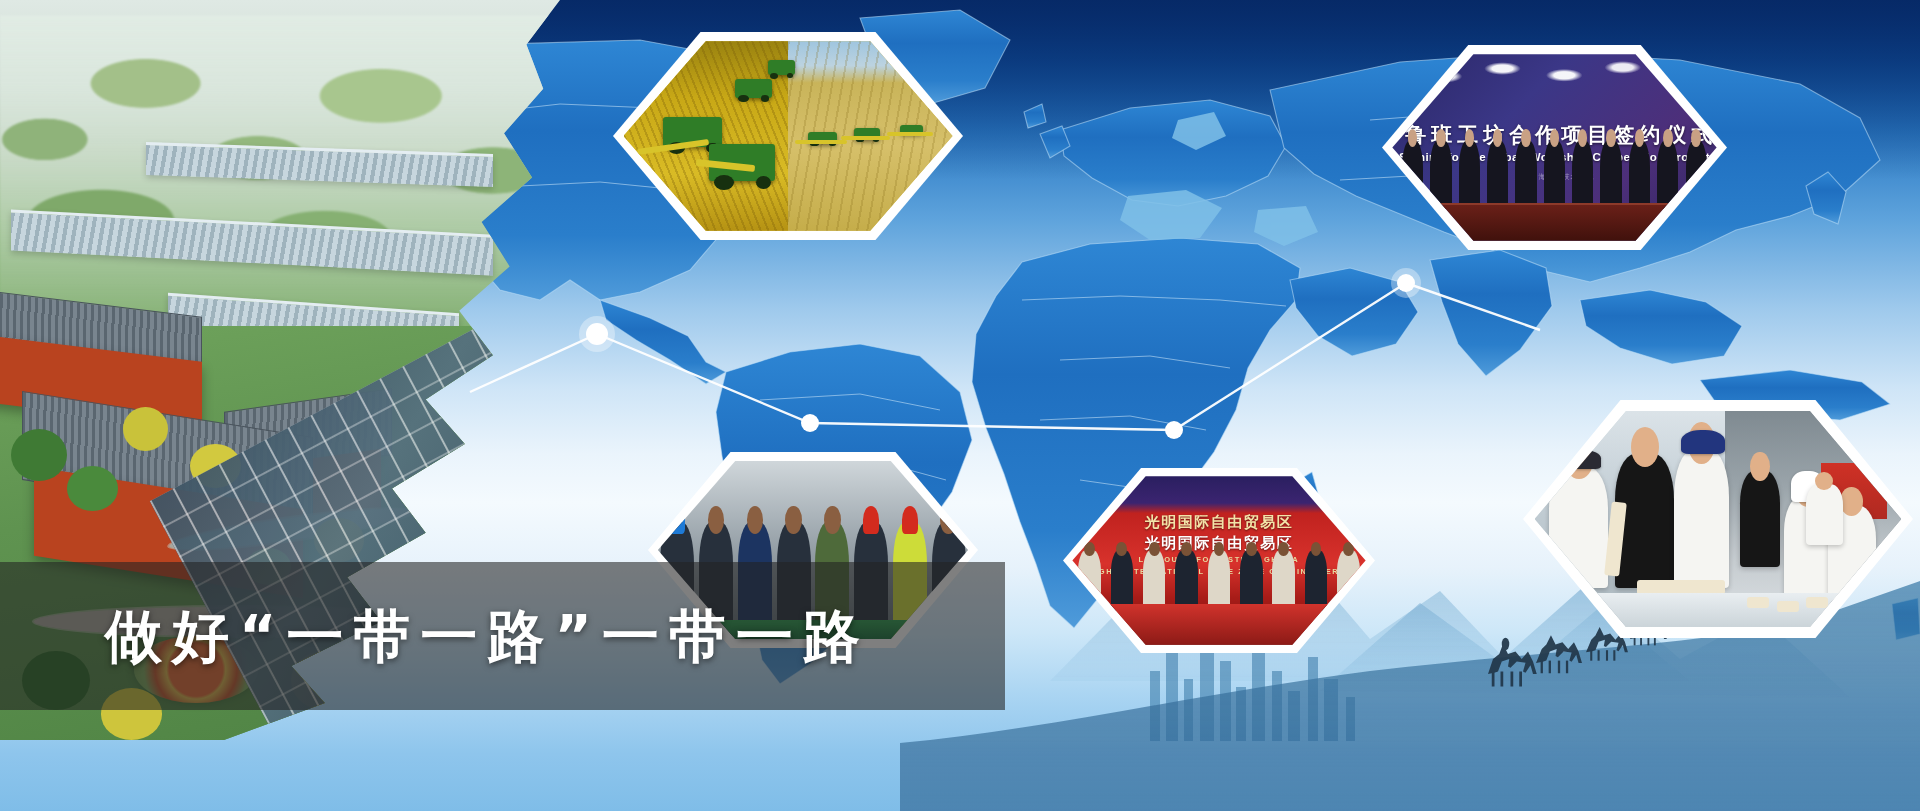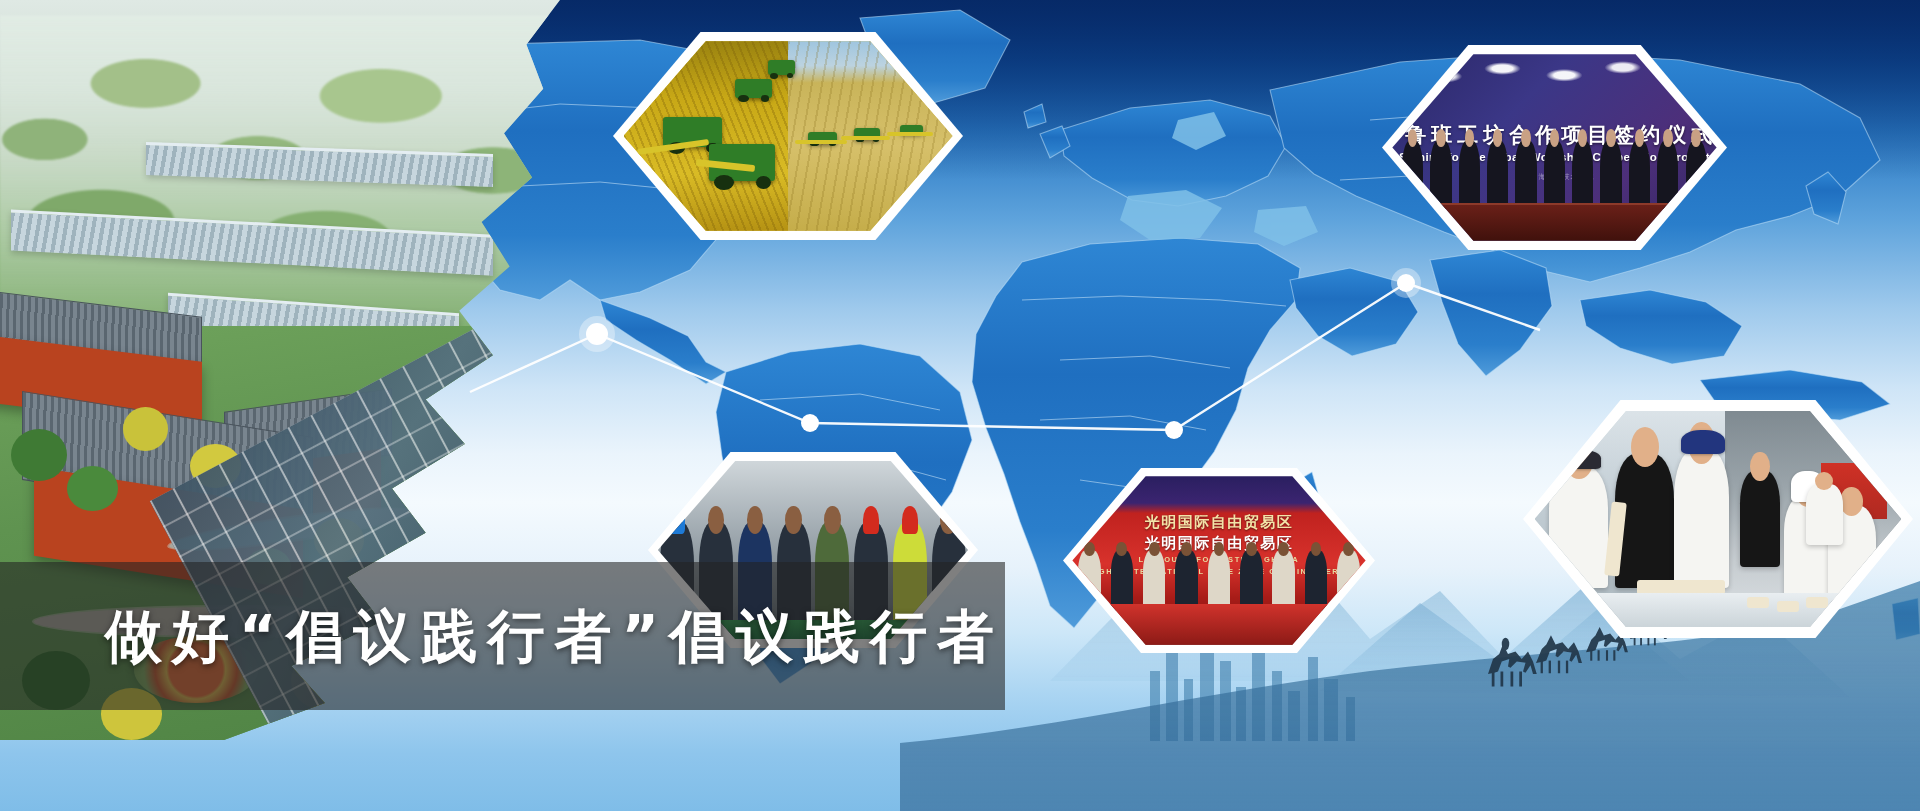--- a/index.html
+++ b/index.html
@@ -617,16 +617,16 @@
         </div>
       <div class="counter"></div>
       <div class="dough" style="left:58%;top:86%;width:6%;height:5%;"></div>
       <div class="dough" style="left:66%;top:88%;width:6%;height:5%;"></div>
       <div class="dough" style="left:74%;top:86%;width:6%;height:5%;"></div>
       <div class="dough" style="left:82%;top:89%;width:6%;height:5%;"></div>
     </div>
   </div>
 
   <div class="banner">
-    <div class="banner-title">做好“倡议践行者”倡议践行者</div>
+    <div class="banner-title">做好“一带一路”一带一路</div>
   </div>
 
 </div>
 
 </body></html>

